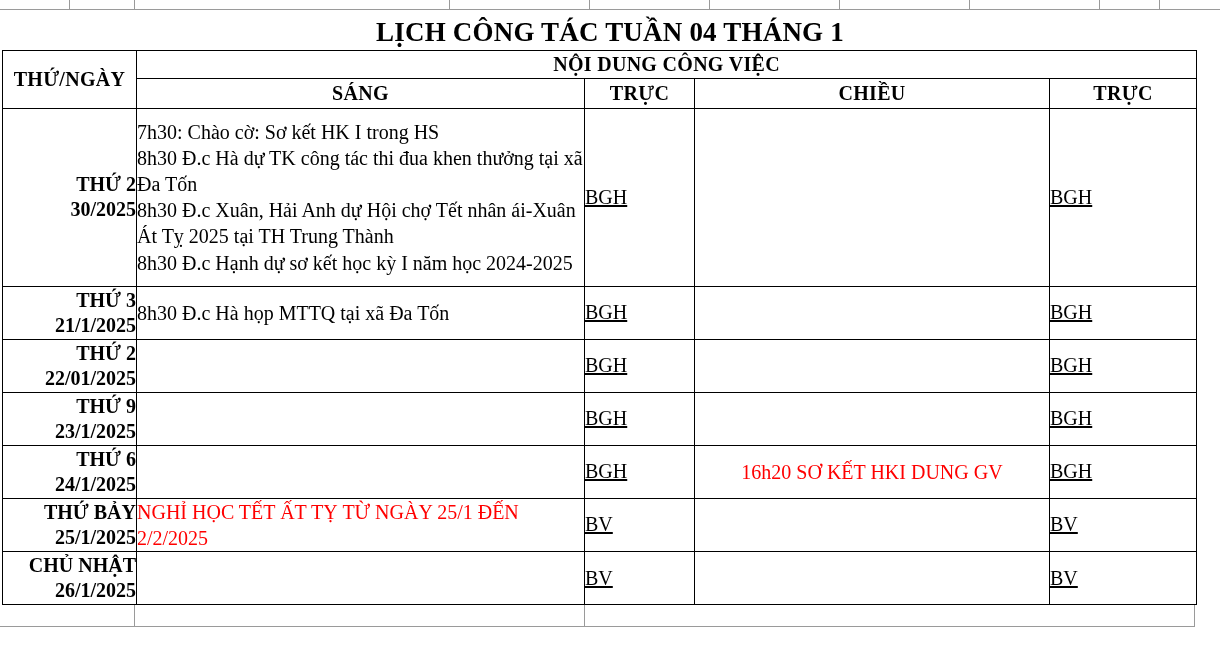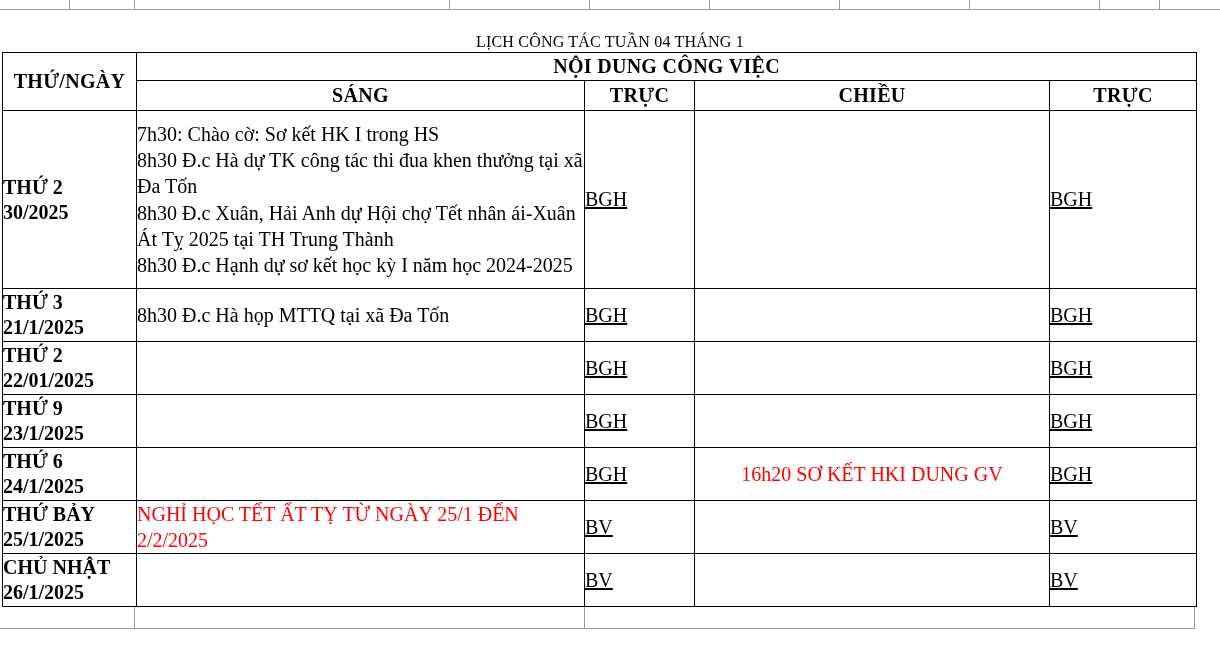--- a/index.html
+++ b/index.html
@@ -31,25 +31,24 @@
   .doc {
     width: 1220px;
     box-sizing: border-box;
   }
 
   .title-block {
     text-align: center;
     padding-top: 6px;
   }
   .doc-title {
-    font-size: 16px;
-    font-weight: normal;
+    font-size: 27px;
+    font-weight: bold;
     line-height: 1.25;
     letter-spacing: 0.2px;
-    margin-top: 16px;
   }
   .doc-subtitle {
     font-size: 20px;
     font-style: italic;
     font-weight: bold;
     line-height: 1.3;
     padding-top: 2px;
     padding-bottom: 4px;
   }
 
@@ -78,21 +77,21 @@
     font-size: 21px;
     letter-spacing: 0.3px;
   }
   .hdr-noidung {
     height: 27px;
   }
   .hdr-sub {
     height: 29px;
   }
   .day-cell {
-    text-align: left;
+    text-align: right;
     font-weight: bold;
     line-height: 1.25;
     font-size: 20px;
   }
   .content-cell {
     text-align: left;
     padding: 2px 4px 2px 6px;
     line-height: 1.31;
     font-size: 20px;
   }

